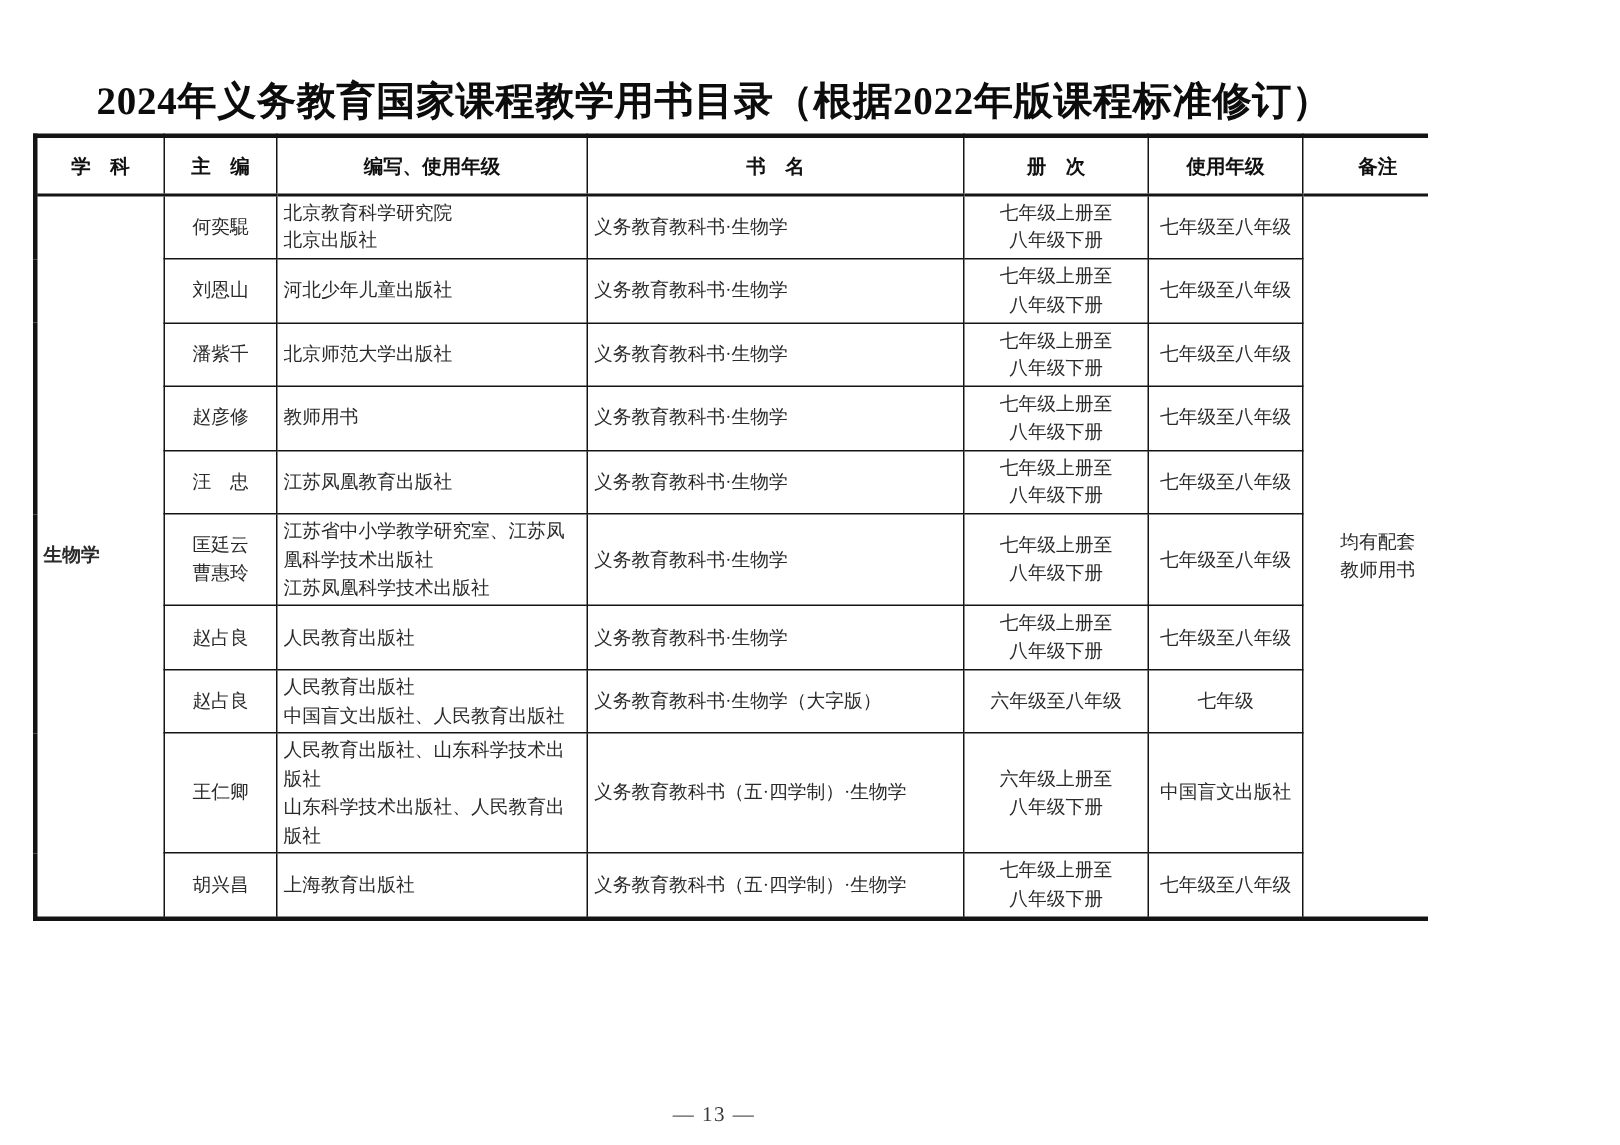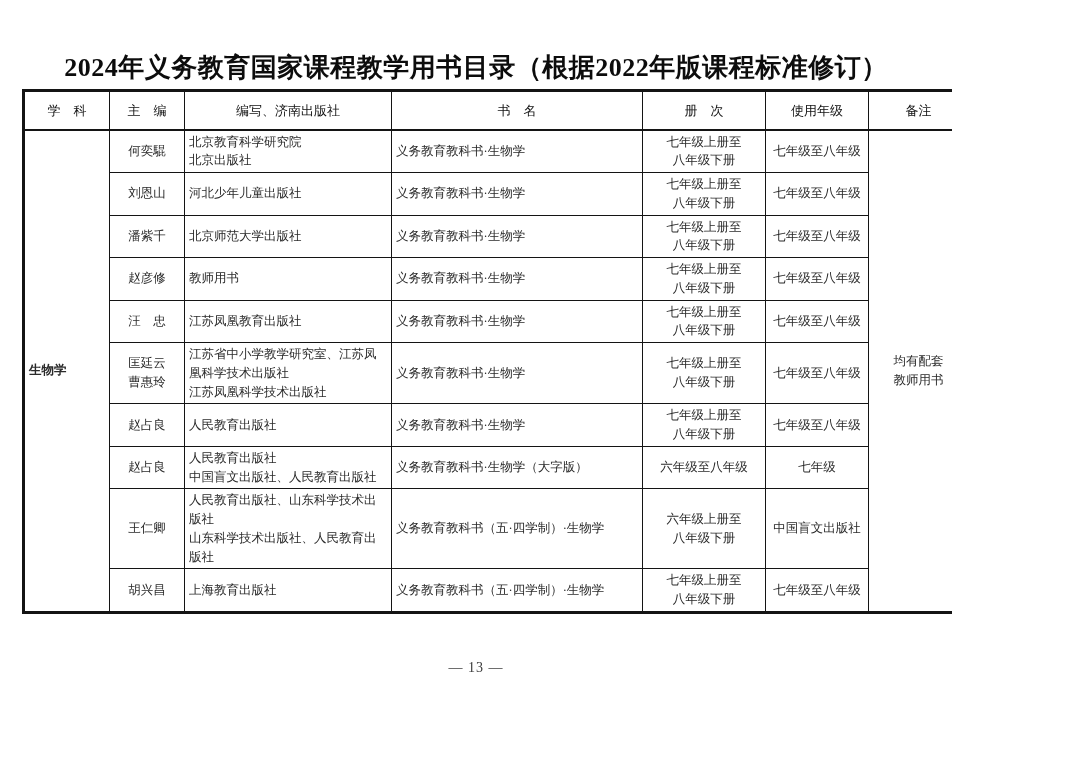--- a/index.html
+++ b/index.html
@@ -38,21 +38,21 @@
     border: 1.5px solid #141414;
     font-size: 12.5px;
     line-height: 1.5;
     color: #2a2a2a;
     vertical-align: middle;
     padding: 2px 4px;
     overflow: hidden;
   }
   tr.head td {
     font-family: "Liberation Sans", "DejaVu Sans", sans-serif;
-    font-weight: 400;
+    font-weight: 700;
     font-size: 13px;
     text-align: center;
     height: 39px;
     color: #111111;
     border-bottom: 2px solid #141414;
   }
   .c   { text-align: center; }
   .pre { white-space: pre-line; }
   .subject-cell {
     font-family: "Liberation Sans", "DejaVu Sans", sans-serif;
@@ -65,21 +65,21 @@
     text-align: left;
     padding: 3px 7px;
   }
   .remark-cell {
     text-align: center;
     white-space: pre-line;
     font-family: Liberation Serif, serif;
   }
   .page-num {
     position: absolute;
-    top: 660px;
+    top: 736px;
     left: 0;
     width: 100%;
     text-align: center;
     font-size: 14px;
     color: #3a3a3a;
     letter-spacing: 1px;
   }
 </style>
 </head>
 <body>
@@ -95,21 +95,21 @@
         <col style="width:207px">
       <col style="width:251px">
         <col style="width:123px">
         <col style="width:103px">
         <col style="width:101px">
     </colgroup>
     <tbody>
       <tr class="head">
         <td>学　科</td>
         <td>主　编</td>
-        <td>编写、济南出版社</td>
+        <td>编写、使用年级</td>
         <td>书　名</td>
         <td>册　次</td>
         <td>使用年级</td>
         <td>备注</td>
       </tr>
 
       <tr style="height:41px">
         <td class="subject-cell" rowspan="10">生物学</td>
         <td class="c pre">何奕騉</td>
         <td class="publisher-cell pre">北京教育科学研究院

